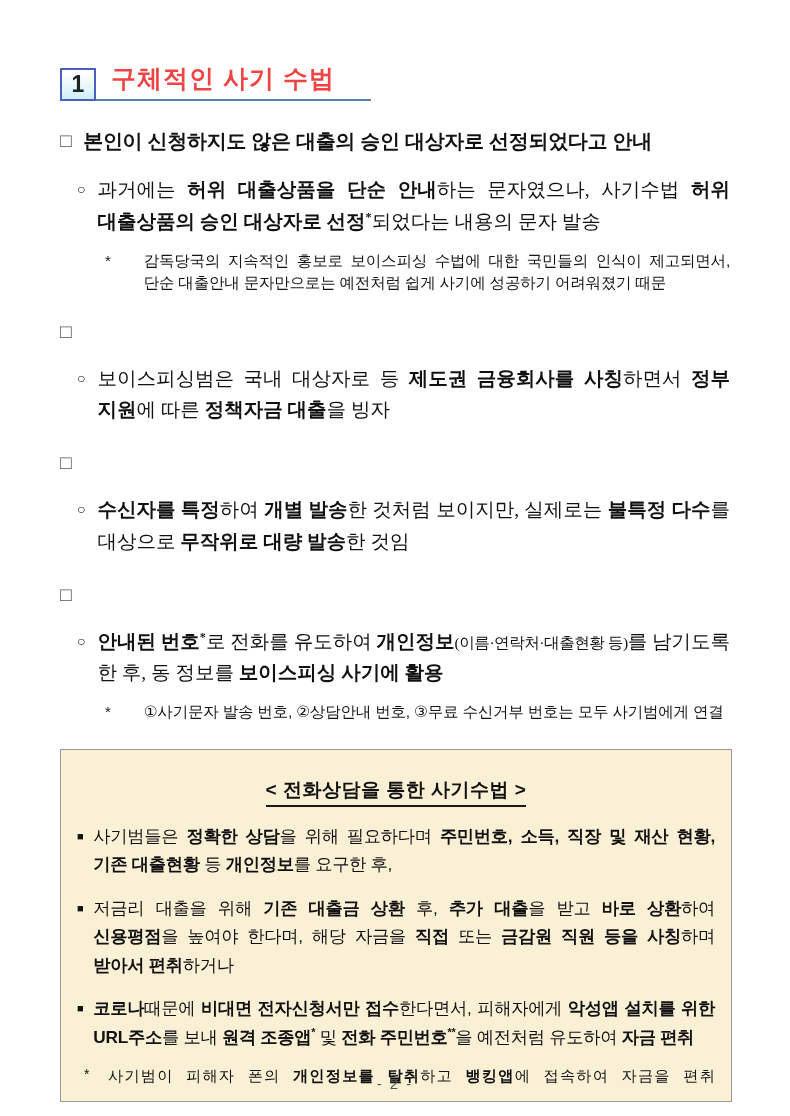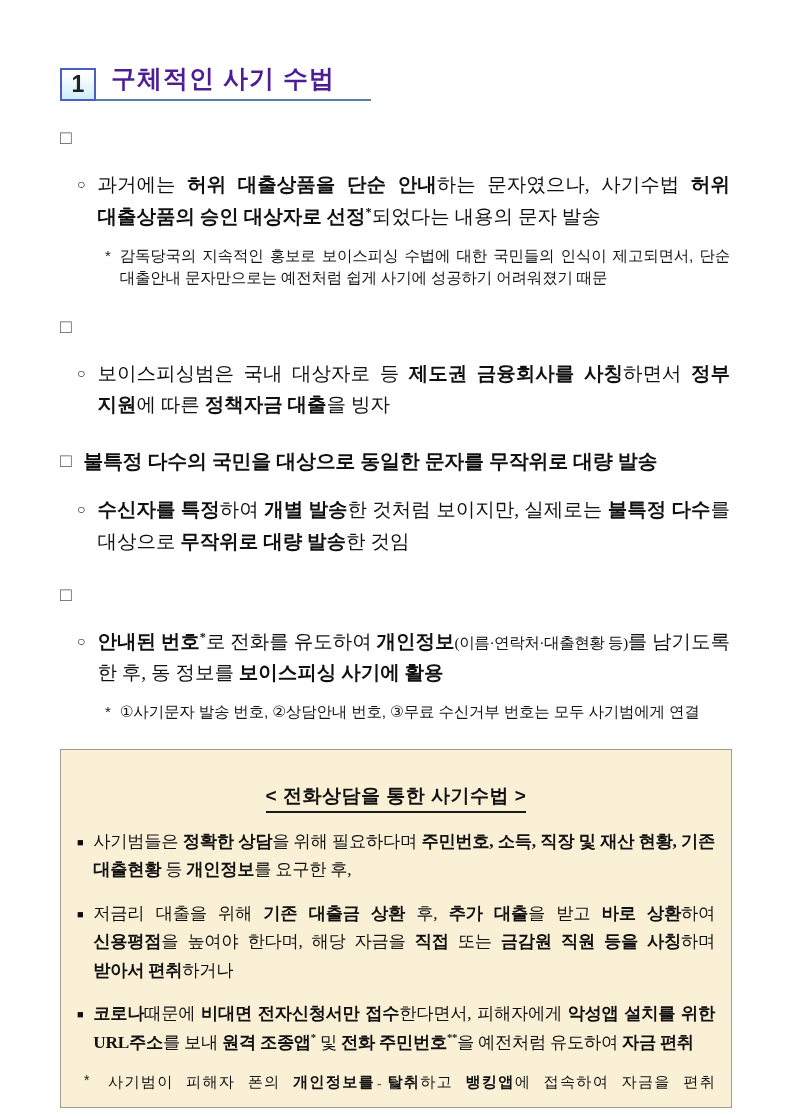--- a/index.html
+++ b/index.html
@@ -22,21 +22,21 @@
     padding:0 36px 4px 0;
   }
   .num-box{
     display:inline-flex;align-items:center;justify-content:center;
     width:36px;height:33px;box-sizing:border-box;
     border:2px solid var(--header-box-border,#4a5fc1);
     background:linear-gradient(to bottom,var(--header-box-bg-top,#ffffff) 15%,var(--header-box-bg-bottom,#cdeef9) 100%);
     font-size:23px;font-weight:bold;color:#222;
     margin-right:15px;margin-bottom:-6px;
   }
-  .sec-title{font-size:25px;font-weight:bold;letter-spacing:1px;color:#4c1d95;}
+  .sec-title{font-size:25px;font-weight:bold;letter-spacing:1px;color:#ef4444;}
 
   
   .h-item{
     display:flex;gap:12px;align-items:baseline;
     margin-top:27px;
     font-size:20px;font-weight:bold;letter-spacing:-0.3px;
     word-break:keep-all;
   }
   .h-item .sq{color:#555;font-weight:normal;font-size:19px;flex:0 0 auto;position:relative;top:-1px;}
 
@@ -51,43 +51,43 @@
   .o-para .txt{text-align:justify;word-break:keep-all;}
 
   
   .fnote{
     display:flex;gap:9px;
     margin:12px 2px 0 45px;
     font-size:15.5px;line-height:1.45;color:#141414;
     letter-spacing:-0.2px;
   }
   .fnote .star{flex:0 0 auto;font-size:15px;}
-  .fnote .txt{text-align:justify;word-break:keep-all;}
+  .fnote .txt{text-align:justify;word-break:keep-all;margin-left:24px;}
 
   
   .callout{
     margin-top:25px;
     border:1px solid var(--callout-border,#9b9b8f);
     background:var(--callout-bg,#faf0d6);
     padding:13px 13px 13px 13px;
     box-sizing:border-box;
   }
-  .callout-title-wrap{text-align:center;margin:20px 0 4px;}
+  .callout-title-wrap{text-align:center;margin:14px 0 4px;}
   .callout-title{
     display:inline-block;
     font-size:19px;font-weight:bold;letter-spacing:0.5px;
     border-bottom:2px solid #1a1a1a;padding-bottom:2px;
   }
   .c-bullet{
     display:flex;gap:10px;
     margin:15px 3px 0 3px;
     font-size:17.3px;line-height:1.65;letter-spacing:-0.3px;
   }
   .c-bullet .fsq{flex:0 0 auto;font-size:11px;line-height:28px;color:#111;}
-  .c-bullet .txt{text-align:justify;word-break:keep-all;font-family:Liberation Serif, serif;}
+  .c-bullet .txt{text-align:justify;word-break:keep-all;}
   .c-fnotes{margin:13px 2px 0 10px;}
   .c-fnote{
     display:flex;gap:8px;
     font-size:15.2px;line-height:1.55;letter-spacing:-0.1px;
     margin-top:3px;
   }
   .c-fnote .star{flex:0 0 auto;font-size:14px;width:16px;text-align:left;}
   .c-fnote .txt{text-align:justify;word-break:keep-all;flex:1;}
   .c-fnote.stretch .txt{text-align-last:justify;letter-spacing:1.2px;}
 
@@ -111,20 +111,21 @@
 
   
   <div class="sec-header">
     <span class="num-box">1</span>
     <span class="sec-title">구체적인 사기 수법</span>
   </div>
 
   
   <div class="h-item">
     <span class="sq">□</span>
+    <span class="txt">본인이 신청하지도 않은 대출의 승인 대상자로 선정되었다고 안내</span>
   </div>
   <div class="o-para">
     <span class="circ">○</span>
     <span class="txt"><span>과거에는 </span><span class="b">허위 대출상품을 단순 안내</span><span>하는 문자였으나, 사기수법 </span><span class="b">허위 대출상품의 승인 대상자로 선정</span><span class="b sup">*</span><span>되었다는 내용의 문자 발송</span></span>
   </div>
   <div class="fnote">
     <span class="star">*</span>
     <span class="txt">감독당국의 지속적인 홍보로 보이스피싱 수법에 대한 국민들의 인식이 제고되면서, 단순 대출안내 문자만으로는 예전처럼 쉽게 사기에 성공하기 어려워졌기 때문</span>
   </div>
 
@@ -133,21 +134,20 @@
     <span class="sq">□</span>
   </div>
   <div class="o-para">
     <span class="circ">○</span>
     <span class="txt"><span>보이스피싱범은 국내 대상자로 등 </span><span class="b">제도권 금융회사를 사칭</span><span>하면서 </span><span class="b">정부 지원</span><span>에 따른 </span><span class="b">정책자금 대출</span><span>을 빙자</span></span>
   </div>
 
   
   <div class="h-item">
     <span class="sq">□</span>
-    <span class="txt">불특정 다수의 국민을 대상으로 동일한 문자를 무작위로 대량 발송</span>
   </div>
   <div class="o-para">
     <span class="circ">○</span>
     <span class="txt"><span class="b">수신자를 특정</span><span>하여 </span><span class="b">개별 발송</span><span>한 것처럼 보이지만, 실제로는 </span><span class="b">불특정 다수</span><span>를 대상으로 </span><span class="b">무작위로 대량 발송</span><span>한 것임</span></span>
   </div>
 
   
   <div class="h-item">
     <span class="sq">□</span>
   </div>

